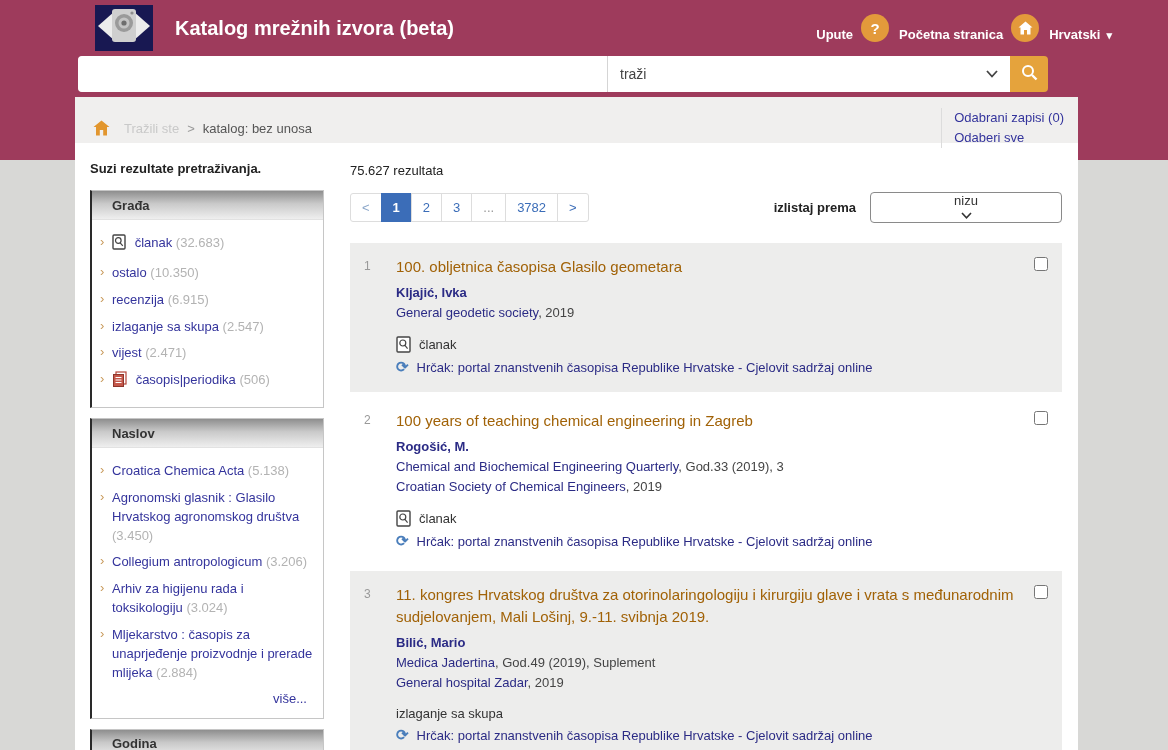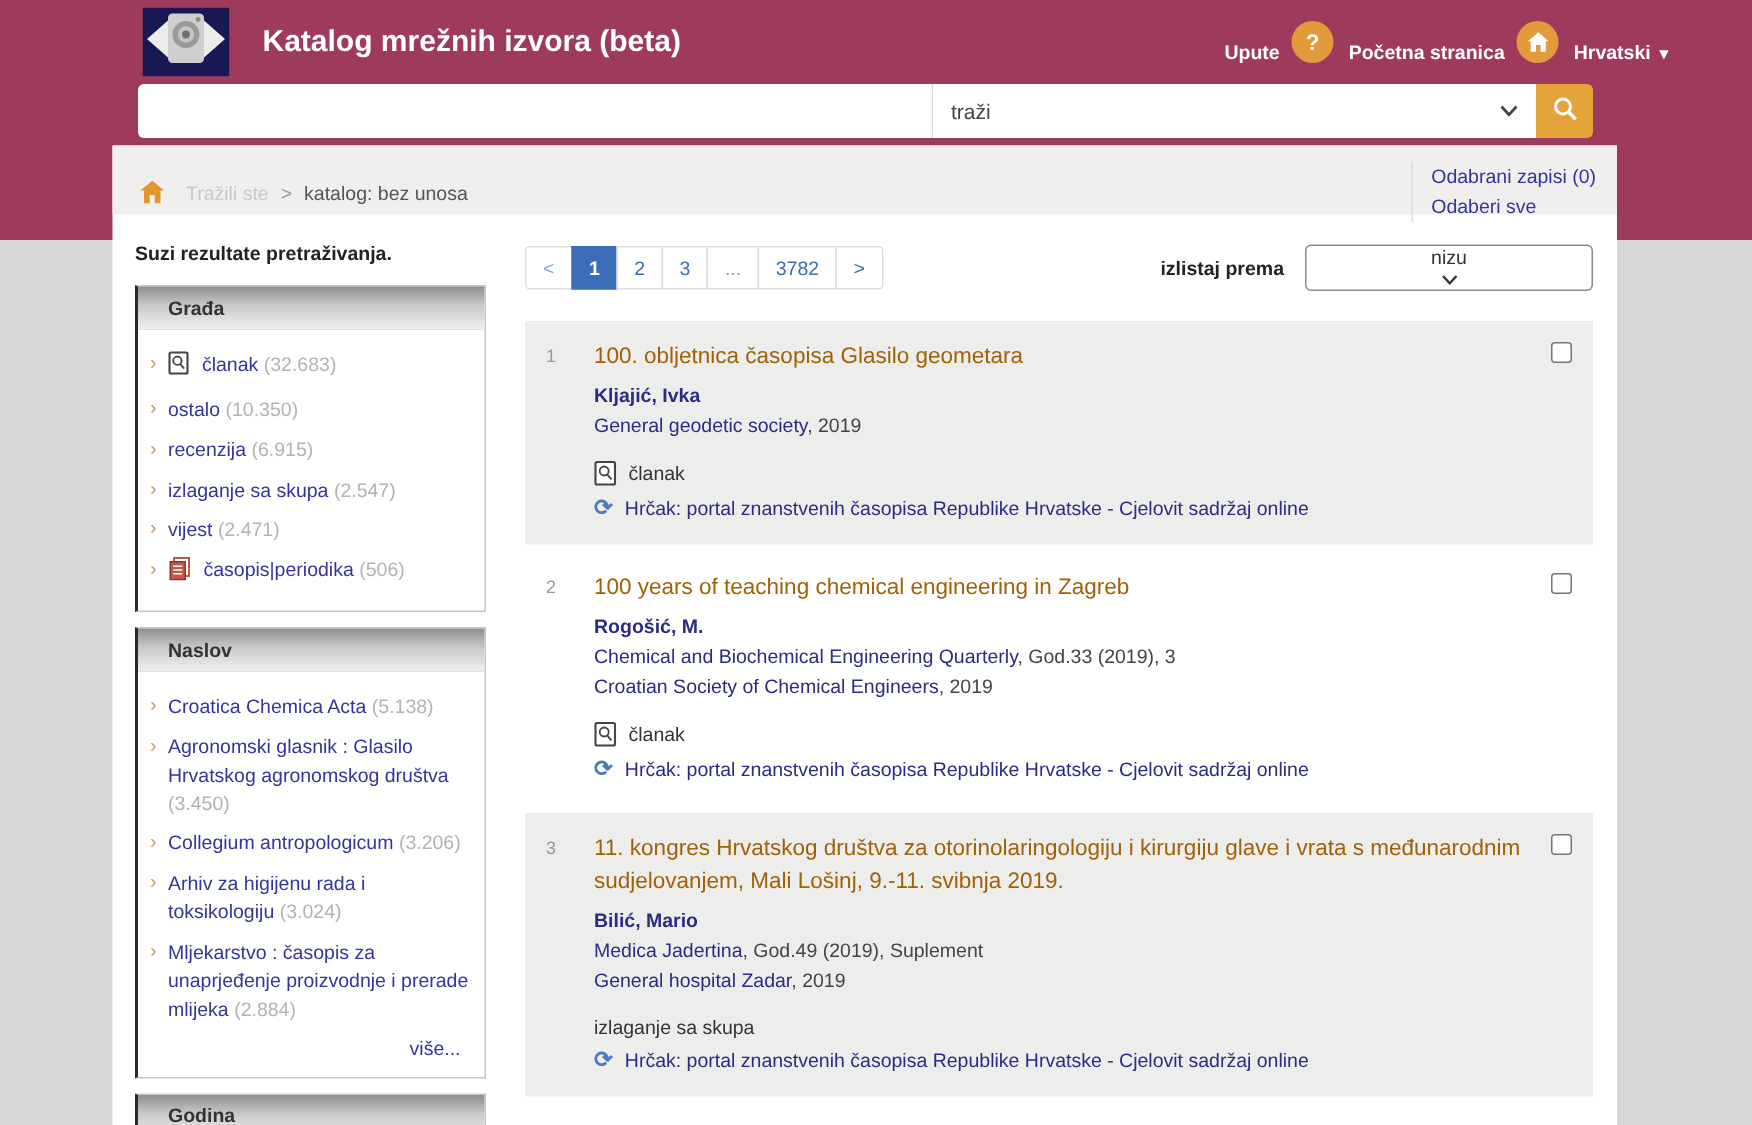--- a/index.html
+++ b/index.html
@@ -14,21 +14,21 @@
   .app-title { color:#ffffff; font-size:20px; font-weight:bold; margin-left:22px; }
 
   .header-links { margin-left:auto; display:flex; align-items:flex-end; color:#fff; font-size:13px; font-weight:bold; }
   .header-links a { color:#fff; text-decoration:none; cursor:pointer; }
   .circle-icon { width:28px; height:28px; border-radius:50%; background:#e39a3b; display:inline-flex;
                  align-items:center; justify-content:center; color:#fff; font-size:15px; font-weight:bold;
                  margin:0 10px 0 8px; flex:0 0 auto; }
   .caret { font-size:11px; margin-left:6px; }
 
   
-  .search-row { position:absolute; top:56px; left:92px; width:970px; height:36px; display:flex; }
+  .search-row { position:absolute; top:56px; left:78px; width:970px; height:36px; display:flex; }
   .search-input { width:530px; height:36px; border:1px solid #fff; border-radius:4px 0 0 4px; border-right:1px solid #d5d5d5;
                   background:#fff; padding:0 10px; font-size:13px; outline:none; }
   .search-select { flex:1; background:#fff; display:flex; align-items:center; padding:0 12px; font-size:14px; color:#444;
                    cursor:pointer; }
   .search-select .sel-text { flex:1; }
   .search-btn { width:38px; background:#e5a33c; border:none; border-radius:0 4px 4px 0; display:flex; align-items:center;
                 justify-content:center; cursor:pointer; }
 
   
   .content { position:absolute; top:97px; left:75px; width:1003px; min-height:653px; background:#ffffff; }
@@ -262,20 +262,21 @@
 
       <div class="facet-box">
         <div class="facet-head">
           <span>Godina</span>
         </div>
 
       </div>
     </div>
 
     <div class="results">
+      <div class="results-count">75.627 rezultata</div>
 
       <div class="controls-row">
         <div class="pagination">
           <a class="pg-btn">&lt;</a>
           <a class="pg-btn pg-active">1</a>
           <a class="pg-btn">2</a>
           <a class="pg-btn">3</a>
           <a class="pg-btn pg-ellipsis">...</a>
           <a class="pg-btn">3782</a>
           <a class="pg-btn">&gt;</a>

